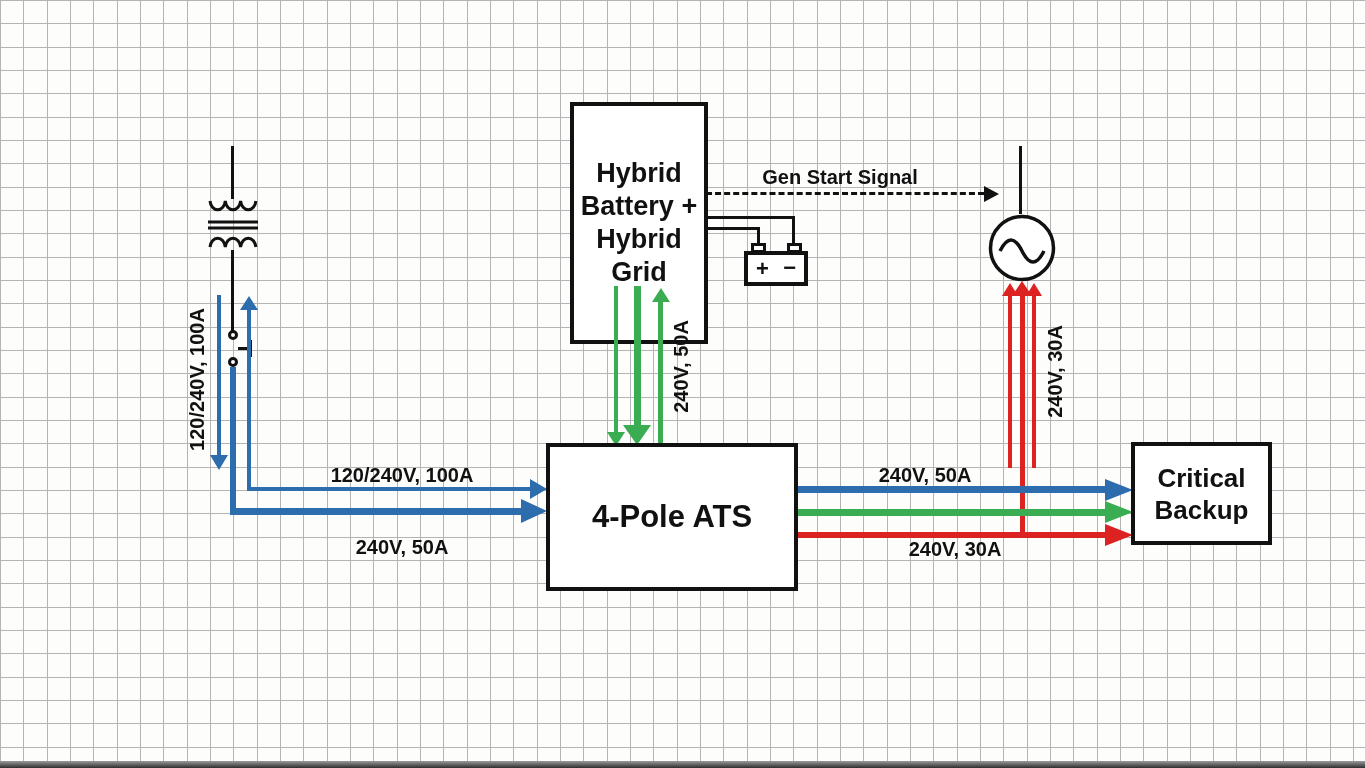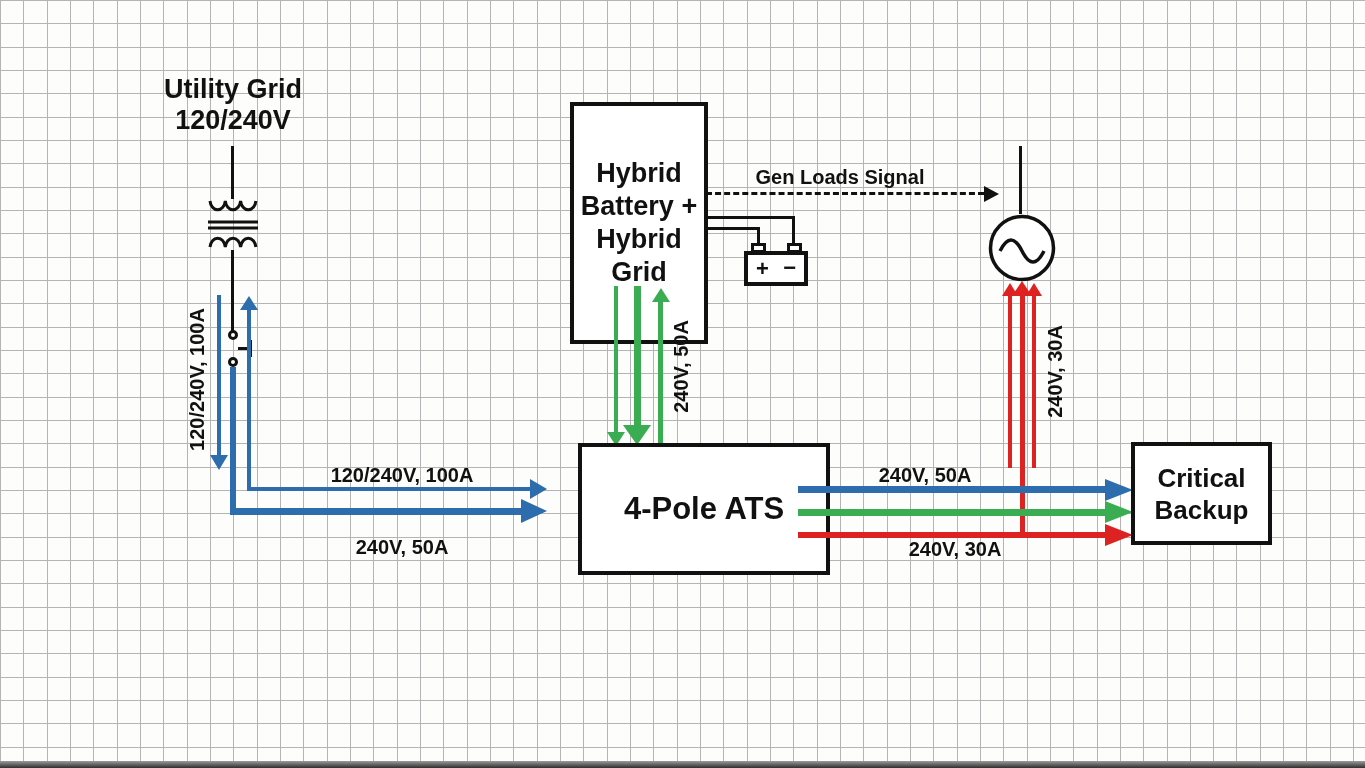--- a/index.html
+++ b/index.html
@@ -63,24 +63,20 @@
              display:flex;align-items:center;justify-content:center;}
   .logo-text{font-weight:bold;font-size:47px;letter-spacing:-1px;color:var(--logo-navy);line-height:1;}
   .bottom-band{position:absolute;left:0;bottom:0;width:100%;height:7px;
                background:linear-gradient(to bottom,#9b9b9b,#2e2e2e);}
 </style>
 </head>
 <body>
 
 <div class="canvas">
 
-  <div class="abs node-title" style="left:130px;top:74px;width:206px;">
-    <div>Utility Grid</div>
-    <div>120/240V</div>
-  </div>
   <div class="wv black" style="left:231px;top:146px;width:3px;height:53px;"></div>
   <svg class="abs" style="left:208px;top:197px;" width="50" height="54" viewBox="0 0 50 54">
     <path d="M2,4 a7.7,10 0 0 0 15.3,0 a7.7,10 0 0 0 15.3,0 a7.7,10 0 0 0 15.3,0" fill="none" stroke="#111" stroke-width="3"></path>
     <line x1="0" y1="25" x2="50" y2="25" stroke="#111" stroke-width="3"></line>
     <line x1="0" y1="31" x2="50" y2="31" stroke="#111" stroke-width="3"></line>
     <path d="M2,50 a7.7,10 0 0 1 15.3,0 a7.7,10 0 0 1 15.3,0 a7.7,10 0 0 1 15.3,0" fill="none" stroke="#111" stroke-width="3"></path>
   </svg>
   <div class="wv black" style="left:231px;top:250px;width:3px;height:82px;"></div>
 
   <div class="circ" style="left:228px;top:330px;"></div>
@@ -114,21 +110,21 @@
   </div>
 
   <div class="wv green" style="left:614px;top:286px;width:4px;height:146px;"></div>
   <div class="tri ad-small-green" style="left:607px;top:432px;"></div>
   <div class="wv green" style="left:634px;top:286px;width:7px;height:139px;"></div>
   <div class="tri ad-big-green" style="left:623px;top:425px;"></div>
   <div class="tri au-green" style="left:652px;top:288px;"></div>
   <div class="wv green" style="left:658px;top:302px;width:5px;height:143px;"></div>
   <div class="wire-label rot" style="left:621px;top:355px;width:120px;">240V, 50A</div>
 
-  <div class="wire-label" style="left:740px;top:166px;width:200px;">Gen Loads Signal</div>
+  <div class="wire-label" style="left:740px;top:166px;width:200px;">Gen Start Signal</div>
   <div class="dashed" style="left:706px;top:192px;width:278px;"></div>
   <div class="tri ar-black" style="left:984px;top:186px;"></div>
 
   <div class="wh black" style="left:706px;top:216px;width:89px;height:3px;"></div>
   <div class="wv black" style="left:792px;top:216px;width:3px;height:30px;"></div>
   <div class="wh black" style="left:706px;top:227px;width:54px;height:3px;"></div>
   <div class="wv black" style="left:757px;top:227px;width:3px;height:19px;"></div>
   <div class="term" style="left:751px;top:243px;"></div>
   <div class="term" style="left:787px;top:243px;"></div>
   <div class="box" style="left:744px;top:251px;width:64px;height:35px;border-width:4px;font-size:22px;">
@@ -143,21 +139,21 @@
   </svg>
 
   <div class="tri au-red" style="left:1002px;top:283px;"></div>
   <div class="wv red" style="left:1008px;top:295px;width:4px;height:173px;"></div>
   <div class="tri au-red-big" style="left:1012px;top:281px;"></div>
   <div class="wv red" style="left:1020px;top:294px;width:5px;height:244px;"></div>
   <div class="tri au-red" style="left:1026px;top:283px;"></div>
   <div class="wv red" style="left:1032px;top:295px;width:4px;height:173px;"></div>
   <div class="wire-label rot" style="left:995px;top:360px;width:120px;">240V, 30A</div>
 
-  <div class="box" style="left:546px;top:443px;width:252px;height:132px;font-size:31px;margin-left:32px;">
+  <div class="box" style="left:546px;top:443px;width:252px;height:148px;font-size:31px;">
     <span>4-Pole ATS</span>
   </div>
 
   <div class="wh blue" style="left:798px;top:486px;width:309px;height:7px;"></div>
   <div class="tri ar-loads-blue" style="left:1105px;top:479px;"></div>
   <div class="wh green" style="left:798px;top:509px;width:309px;height:7px;"></div>
   <div class="tri ar-loads-green" style="left:1105px;top:501px;"></div>
   <div class="wh red" style="left:798px;top:532px;width:309px;height:6px;"></div>
   <div class="tri ar-loads-red" style="left:1105px;top:524px;"></div>
   <div class="wire-label" style="left:845px;top:464px;width:160px;">240V, 50A</div>

